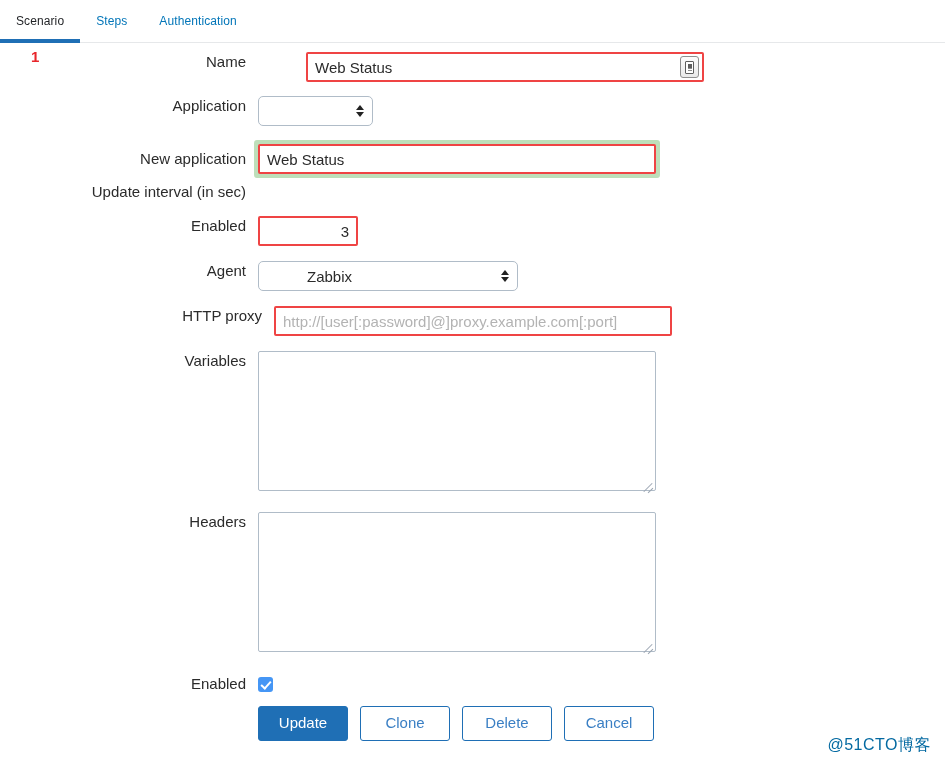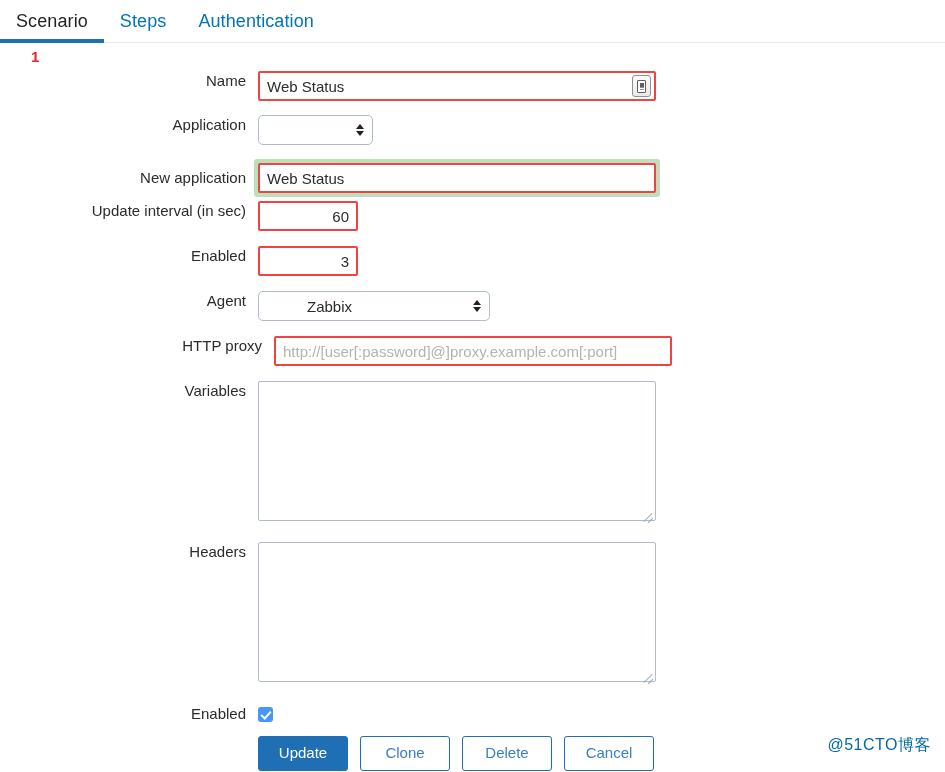--- a/index.html
+++ b/index.html
@@ -34,21 +34,21 @@
   }
   .tabs {
     position: absolute;
     left: 0; top: 0;
     display: flex;
     align-items: flex-start;
   }
   .tab {
     position: relative;
     padding: 12px 16px 13px 16px;
-    font-size: 18px;
+    font-size: 12px;
     line-height: 18px;
     color: #0275b8;
     cursor: pointer;
     white-space: nowrap;
     letter-spacing: 0.1px;
   }
   .tab.active {
     color: #1f2124;
   }
   .tab.active .tab-underline {
@@ -304,21 +304,21 @@
     <div class="tab">
       <span>Authentication</span>
     </div>
   </div>
 </div>
 
 <div class="marker">1</div>
 
 <div class="form">
 
-  <div class="row" style="margin-top:28px;">
+  <div class="row" style="margin-top:9px;gap:48px;">
     <div class="lbl">Name</div>
     <div class="ctl">
       <span class="inputgroup">
         <input type="text" style="width: 398px; height: 30px;" value="Web Status">
         <span class="fieldbtn">
           <span class="glyph"></span>
         </span>
       </span>
     </div>
   </div>
@@ -342,37 +342,34 @@
     <div class="lbl" style="padding-top:9px;">New application</div>
     <div class="ctl" style="margin-left:-4px;">
       <span class="hl-green">
         <input type="text" style="width: 398px; height: 30px;" value="Web Status">
       </span>
     </div>
   </div>
 
   <div class="row" style="margin-top:4px;">
     <div class="lbl">Update interval (in sec)</div>
-    <div class="ctl">
-      <input type="text" style="width: 100px; height: 30px; text-align: right;" value="60">
-    </div>
   </div>
 
   <div class="row" style="margin-top:15px;">
     <div class="lbl">Enabled</div>
     <div class="ctl">
       <input type="text" style="width: 100px; height: 30px; text-align: right;" value="3">
     </div>
   </div>
 
   <div class="row" style="margin-top:15px;">
     <div class="lbl">Agent</div>
     <div class="ctl">
       <span class="selwrap">
-        <select style="width:232px;padding-left:48px;">
+        <select style="width:260px;padding-left:48px;">
           <option>Zabbix</option>
         </select>
         <span class="arrows">
           <i class="up"></i>
             <i class="down"></i>
         </span>
       </span>
     </div>
   </div>
 

